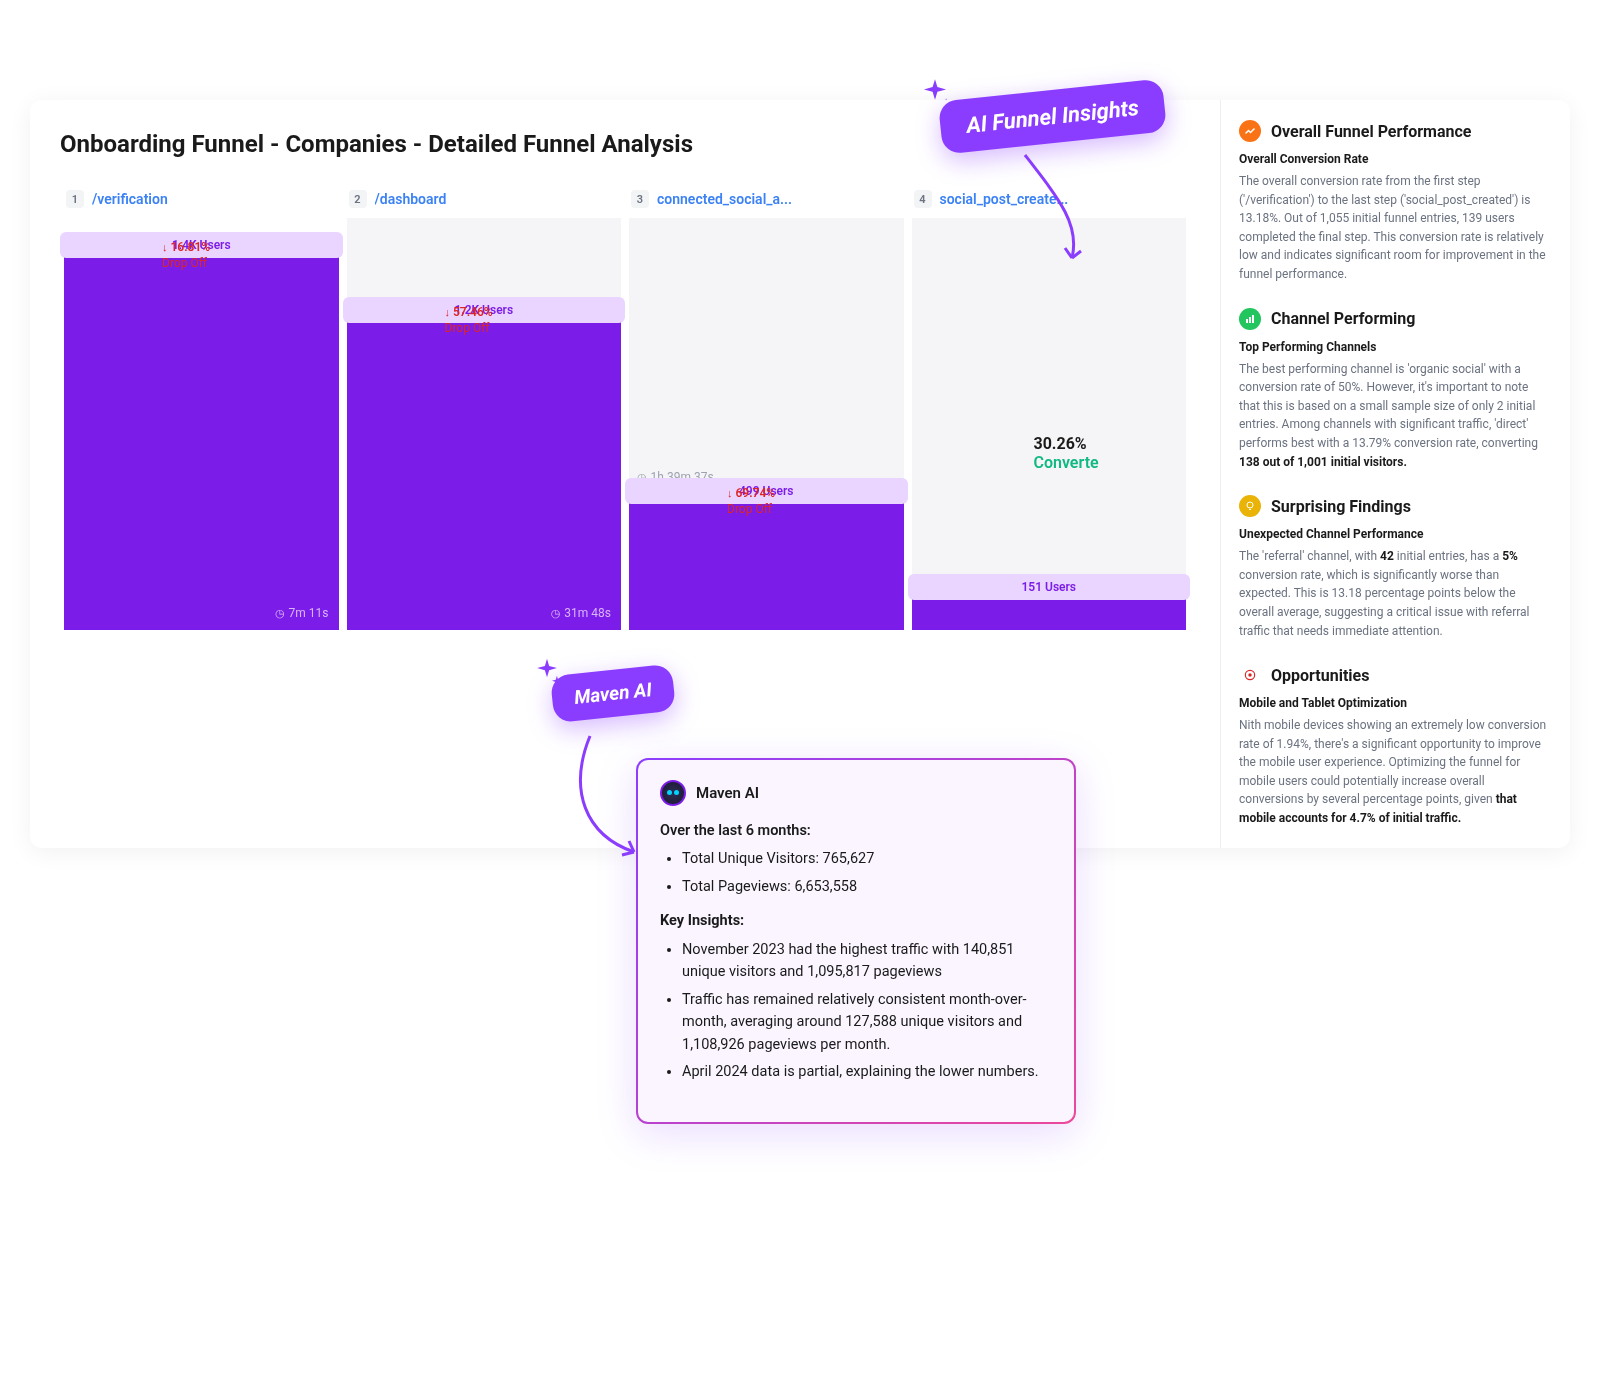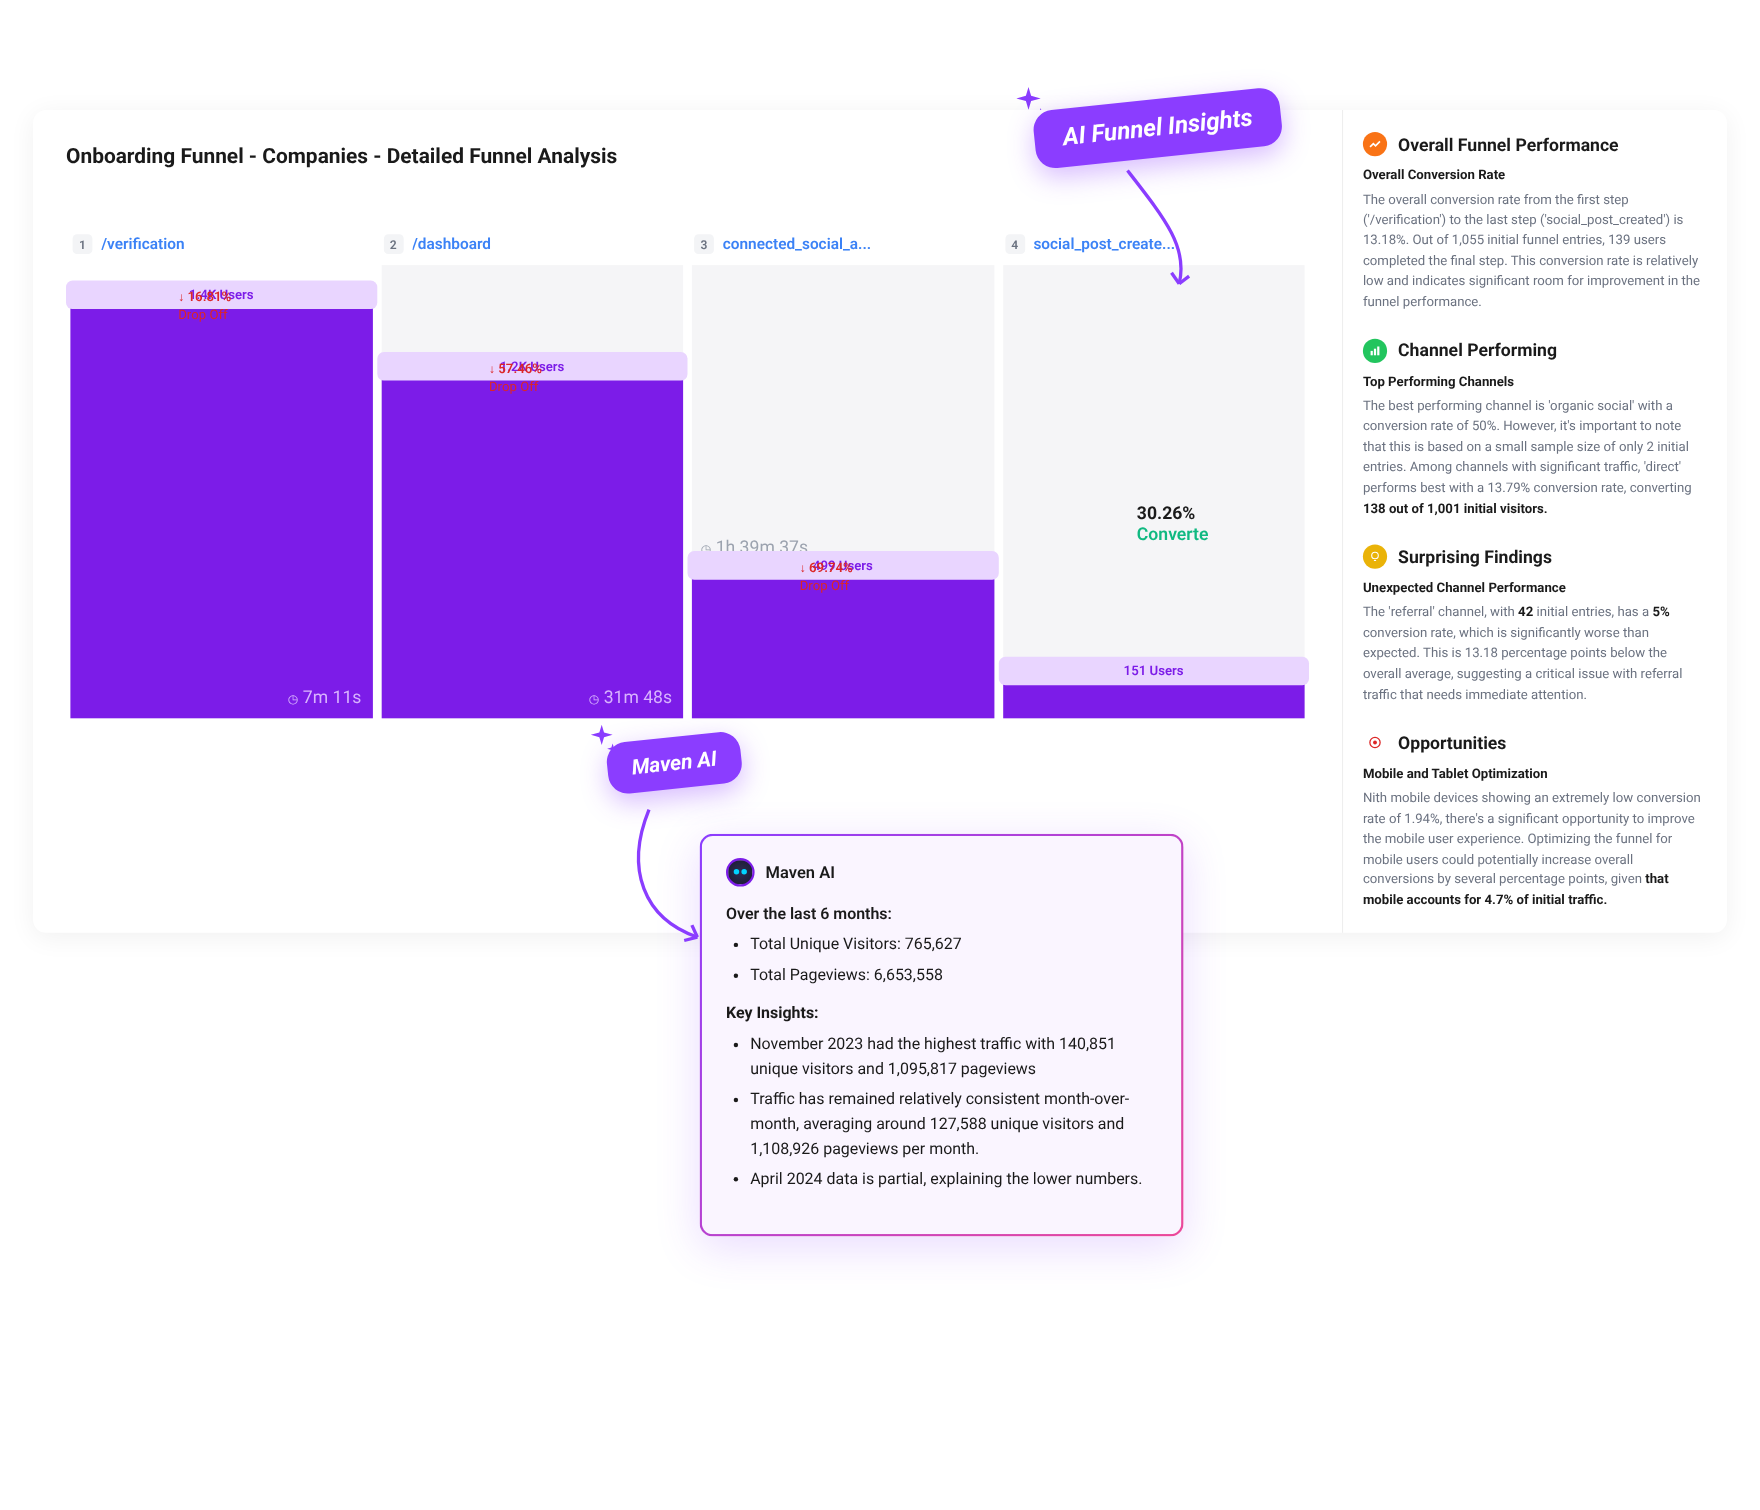--- a/index.html
+++ b/index.html
@@ -1,35 +1,35 @@
 <!DOCTYPE html>
 <html><head>
 <meta charset="utf-8">
 <style>
 *{margin:0;padding:0;box-sizing:border-box;font-family:-apple-system,BlinkMacSystemFont,'Segoe UI',Roboto,sans-serif}
 body{background:#fff;width:1600px;height:1373px;position:relative;overflow:hidden;transform-origin:top left}
 .main-card{background:#fff;border-radius:12px;box-shadow:0 4px 24px rgba(0,0,0,0.06);margin:100px 30px 30px;display:flex;position:relative}
 .chart-area{flex:1;padding:30px 30px 34px 30px;position:relative}
-.page-title{font-size:19px;font-weight:700;color:#1a1a1a;margin-bottom:60px}
+.page-title{font-size:24px;font-weight:700;color:#1a1a1a;margin-bottom:32px}
 .chart-container{display:flex;gap:0;height:440px;position:relative}
 .bar-col{flex:1;position:relative;display:flex;flex-direction:column}
 .bar-header{display:flex;align-items:center;gap:8px;margin-bottom:10px;padding:0 6px}
 .step-num{width:18px;height:18px;border-radius:4px;background:#f3f4f6;color:#6b7280;font-size:11px;font-weight:600;display:flex;align-items:center;justify-content:center;flex-shrink:0}
 .step-name{font-size:14px;font-weight:600;color:#3b82f6;white-space:nowrap;overflow:hidden;text-overflow:ellipsis}
 .bar-track{flex:1;position:relative;background:#f5f5f7;margin:0 4px}
 .bar-col:first-child .bar-track{background:transparent}
 .bar-fill{position:absolute;bottom:0;left:0;right:0;background:#7c1ce8;border-radius:0}
 .users-badge{position:absolute;left:-4px;right:-4px;background:#e9d5ff;color:#7c1ce8;font-size:12px;font-weight:600;padding:6px 8px;text-align:center;border-radius:6px;z-index:2}
 .drop-label{position:absolute;top:44px;font-size:12px;display:flex;flex-direction:column;gap:2px;z-index:3}
 .drop-percent{color:#dc2626;font-weight:600;display:flex;align-items:center;gap:3px}
 .drop-text{color:#dc2626}
 .convert-label{position:absolute;font-size:16px}
 .convert-pct{color:#1a1a1a;font-weight:700}
 .convert-txt{color:#10b981;font-weight:600}
-.time-badge{position:absolute;bottom:10px;font-size:16px;color:#9ca3af;display:flex;align-items:center;gap:4px}
+.time-badge{position:absolute;bottom:10px;font-size:12px;color:#9ca3af;display:flex;align-items:center;gap:4px}
 .time-badge.inside{color:#d8b4fe}
 .arrow-down::before{content:"↓";font-size:11px}
 .clock::before{content:"◷";font-size:11px}
 
 
 .insights-col{width:350px;border-left:1px solid #eee;padding:20px 18px;display:flex;flex-direction:column;gap:24px;position:relative}
 .insight-block{}
 .insight-head{display:flex;align-items:center;gap:10px;margin-bottom:10px}
 .insight-icon{width:22px;height:22px;border-radius:50%;display:flex;align-items:center;justify-content:center;font-size:11px;color:#fff;flex-shrink:0}
 .insight-title{font-size:16px;font-weight:700;color:#1a1a1a}

